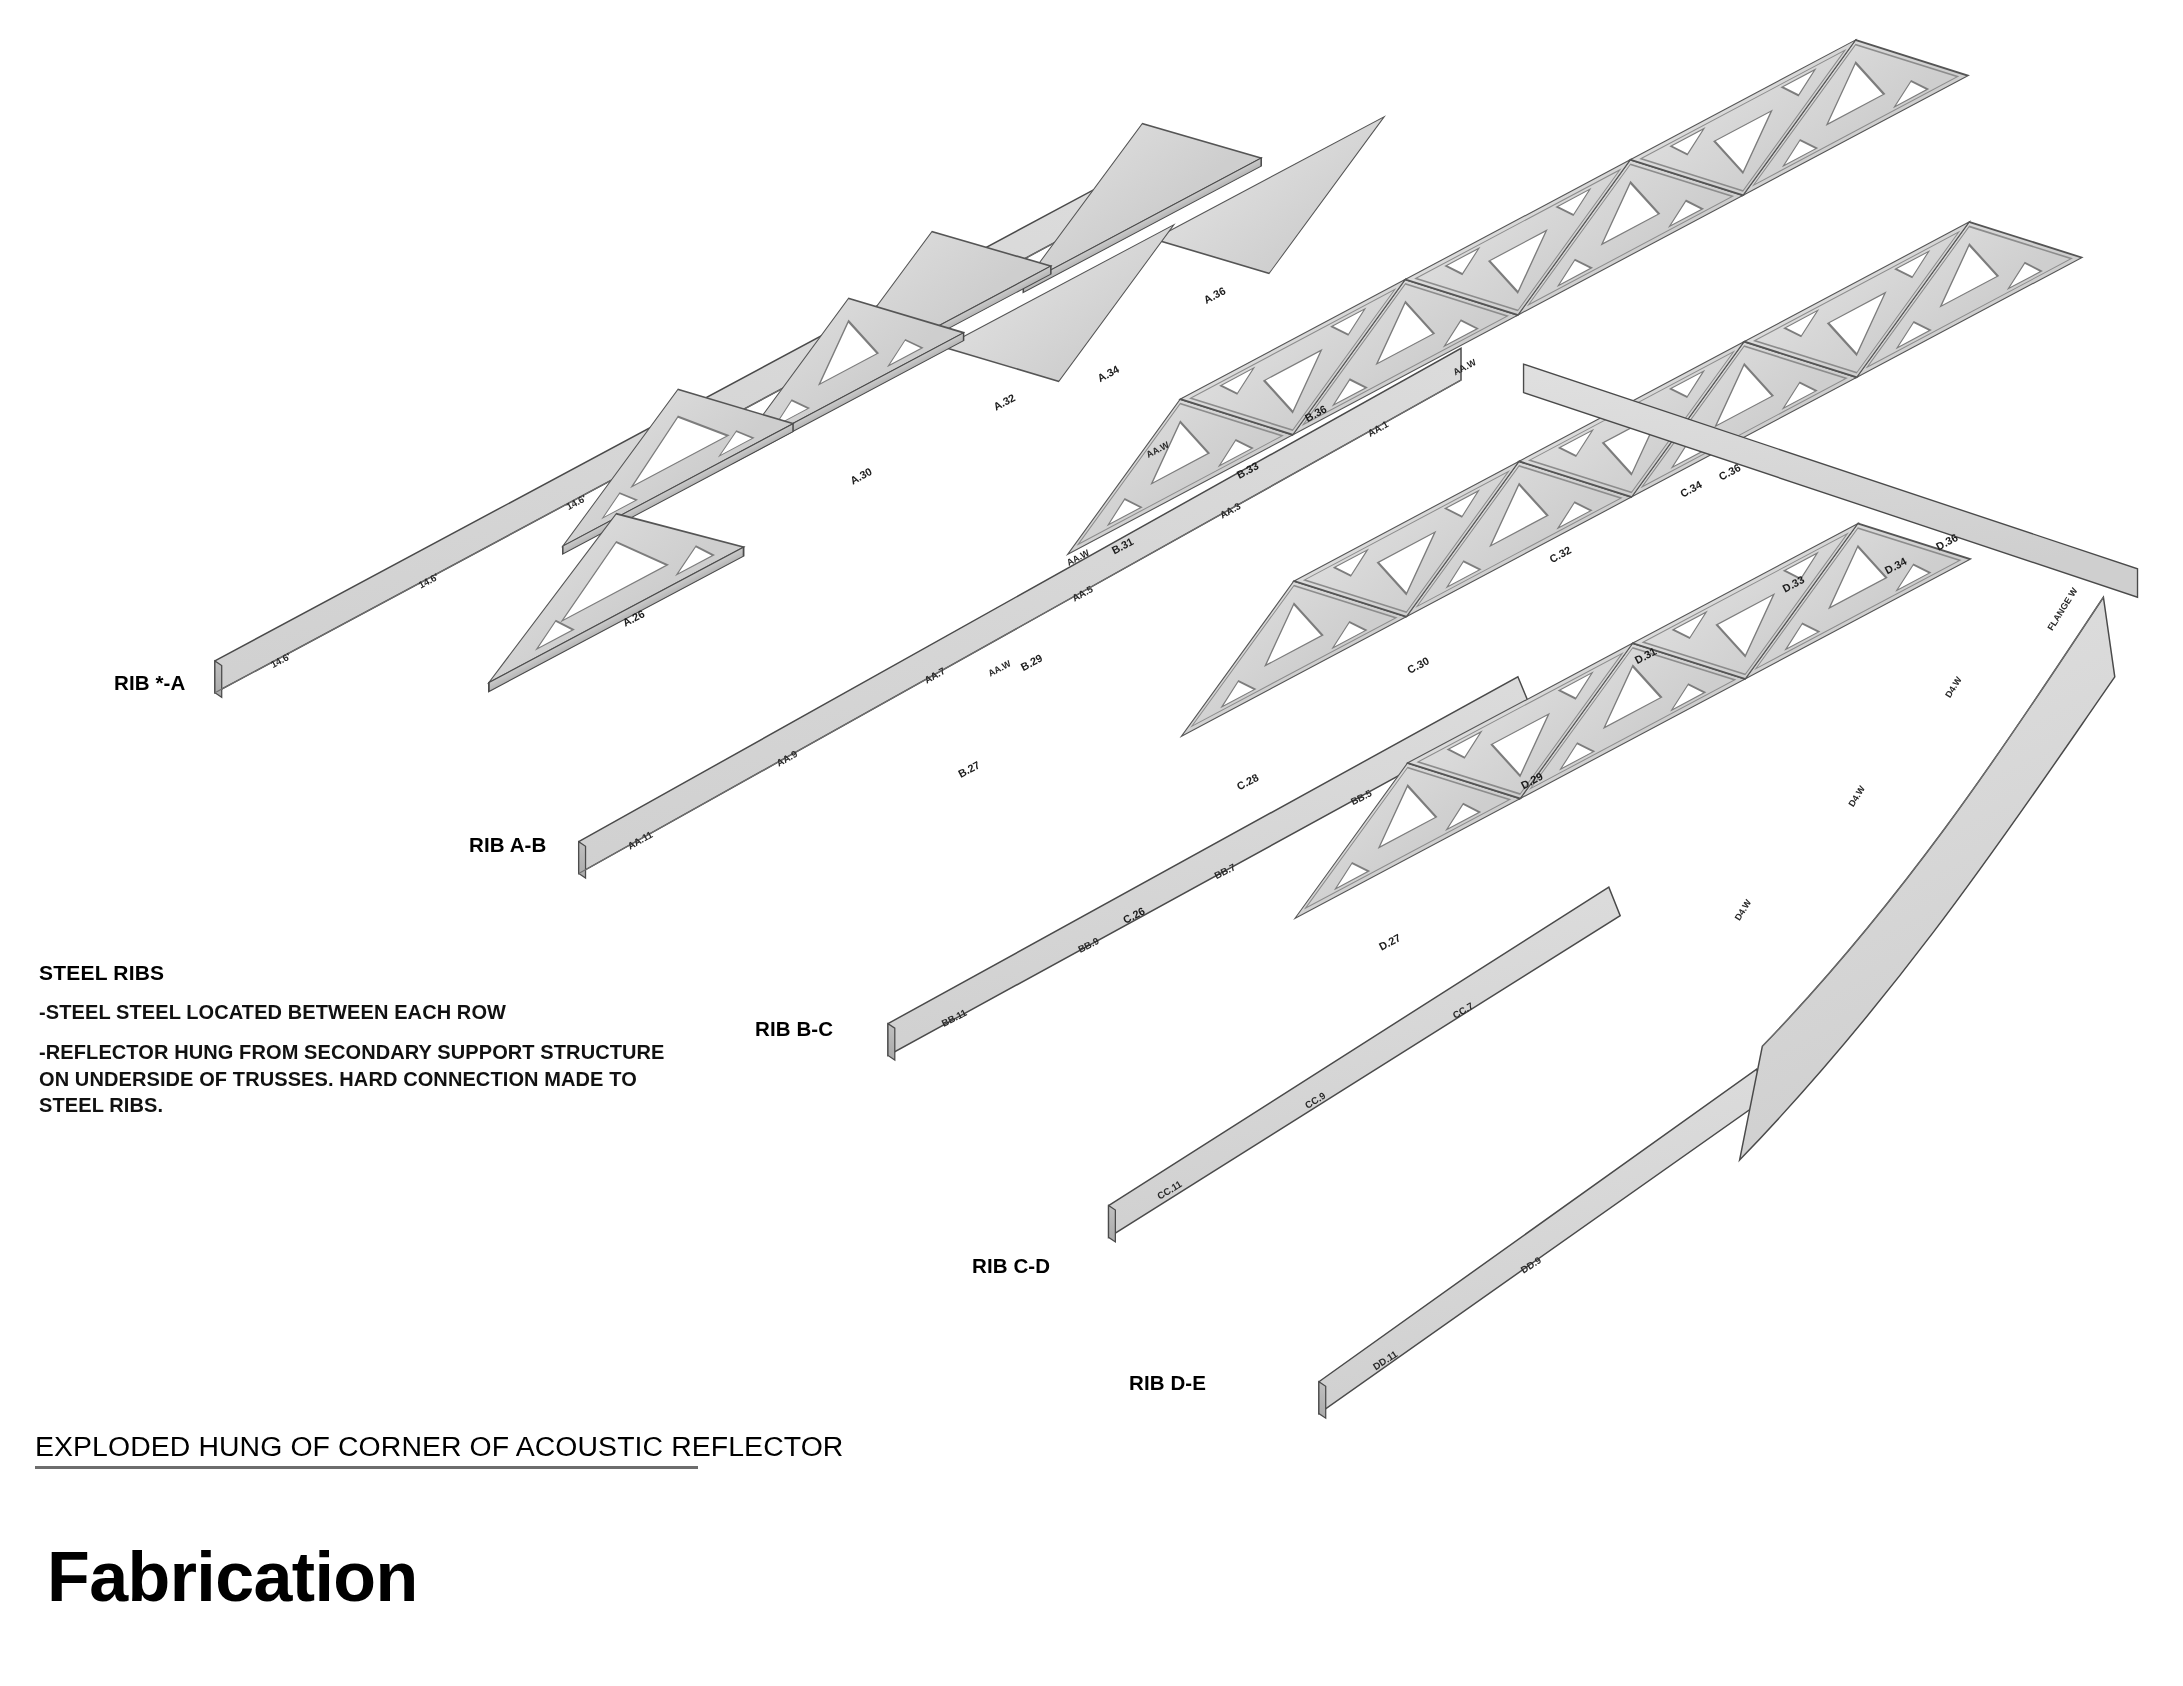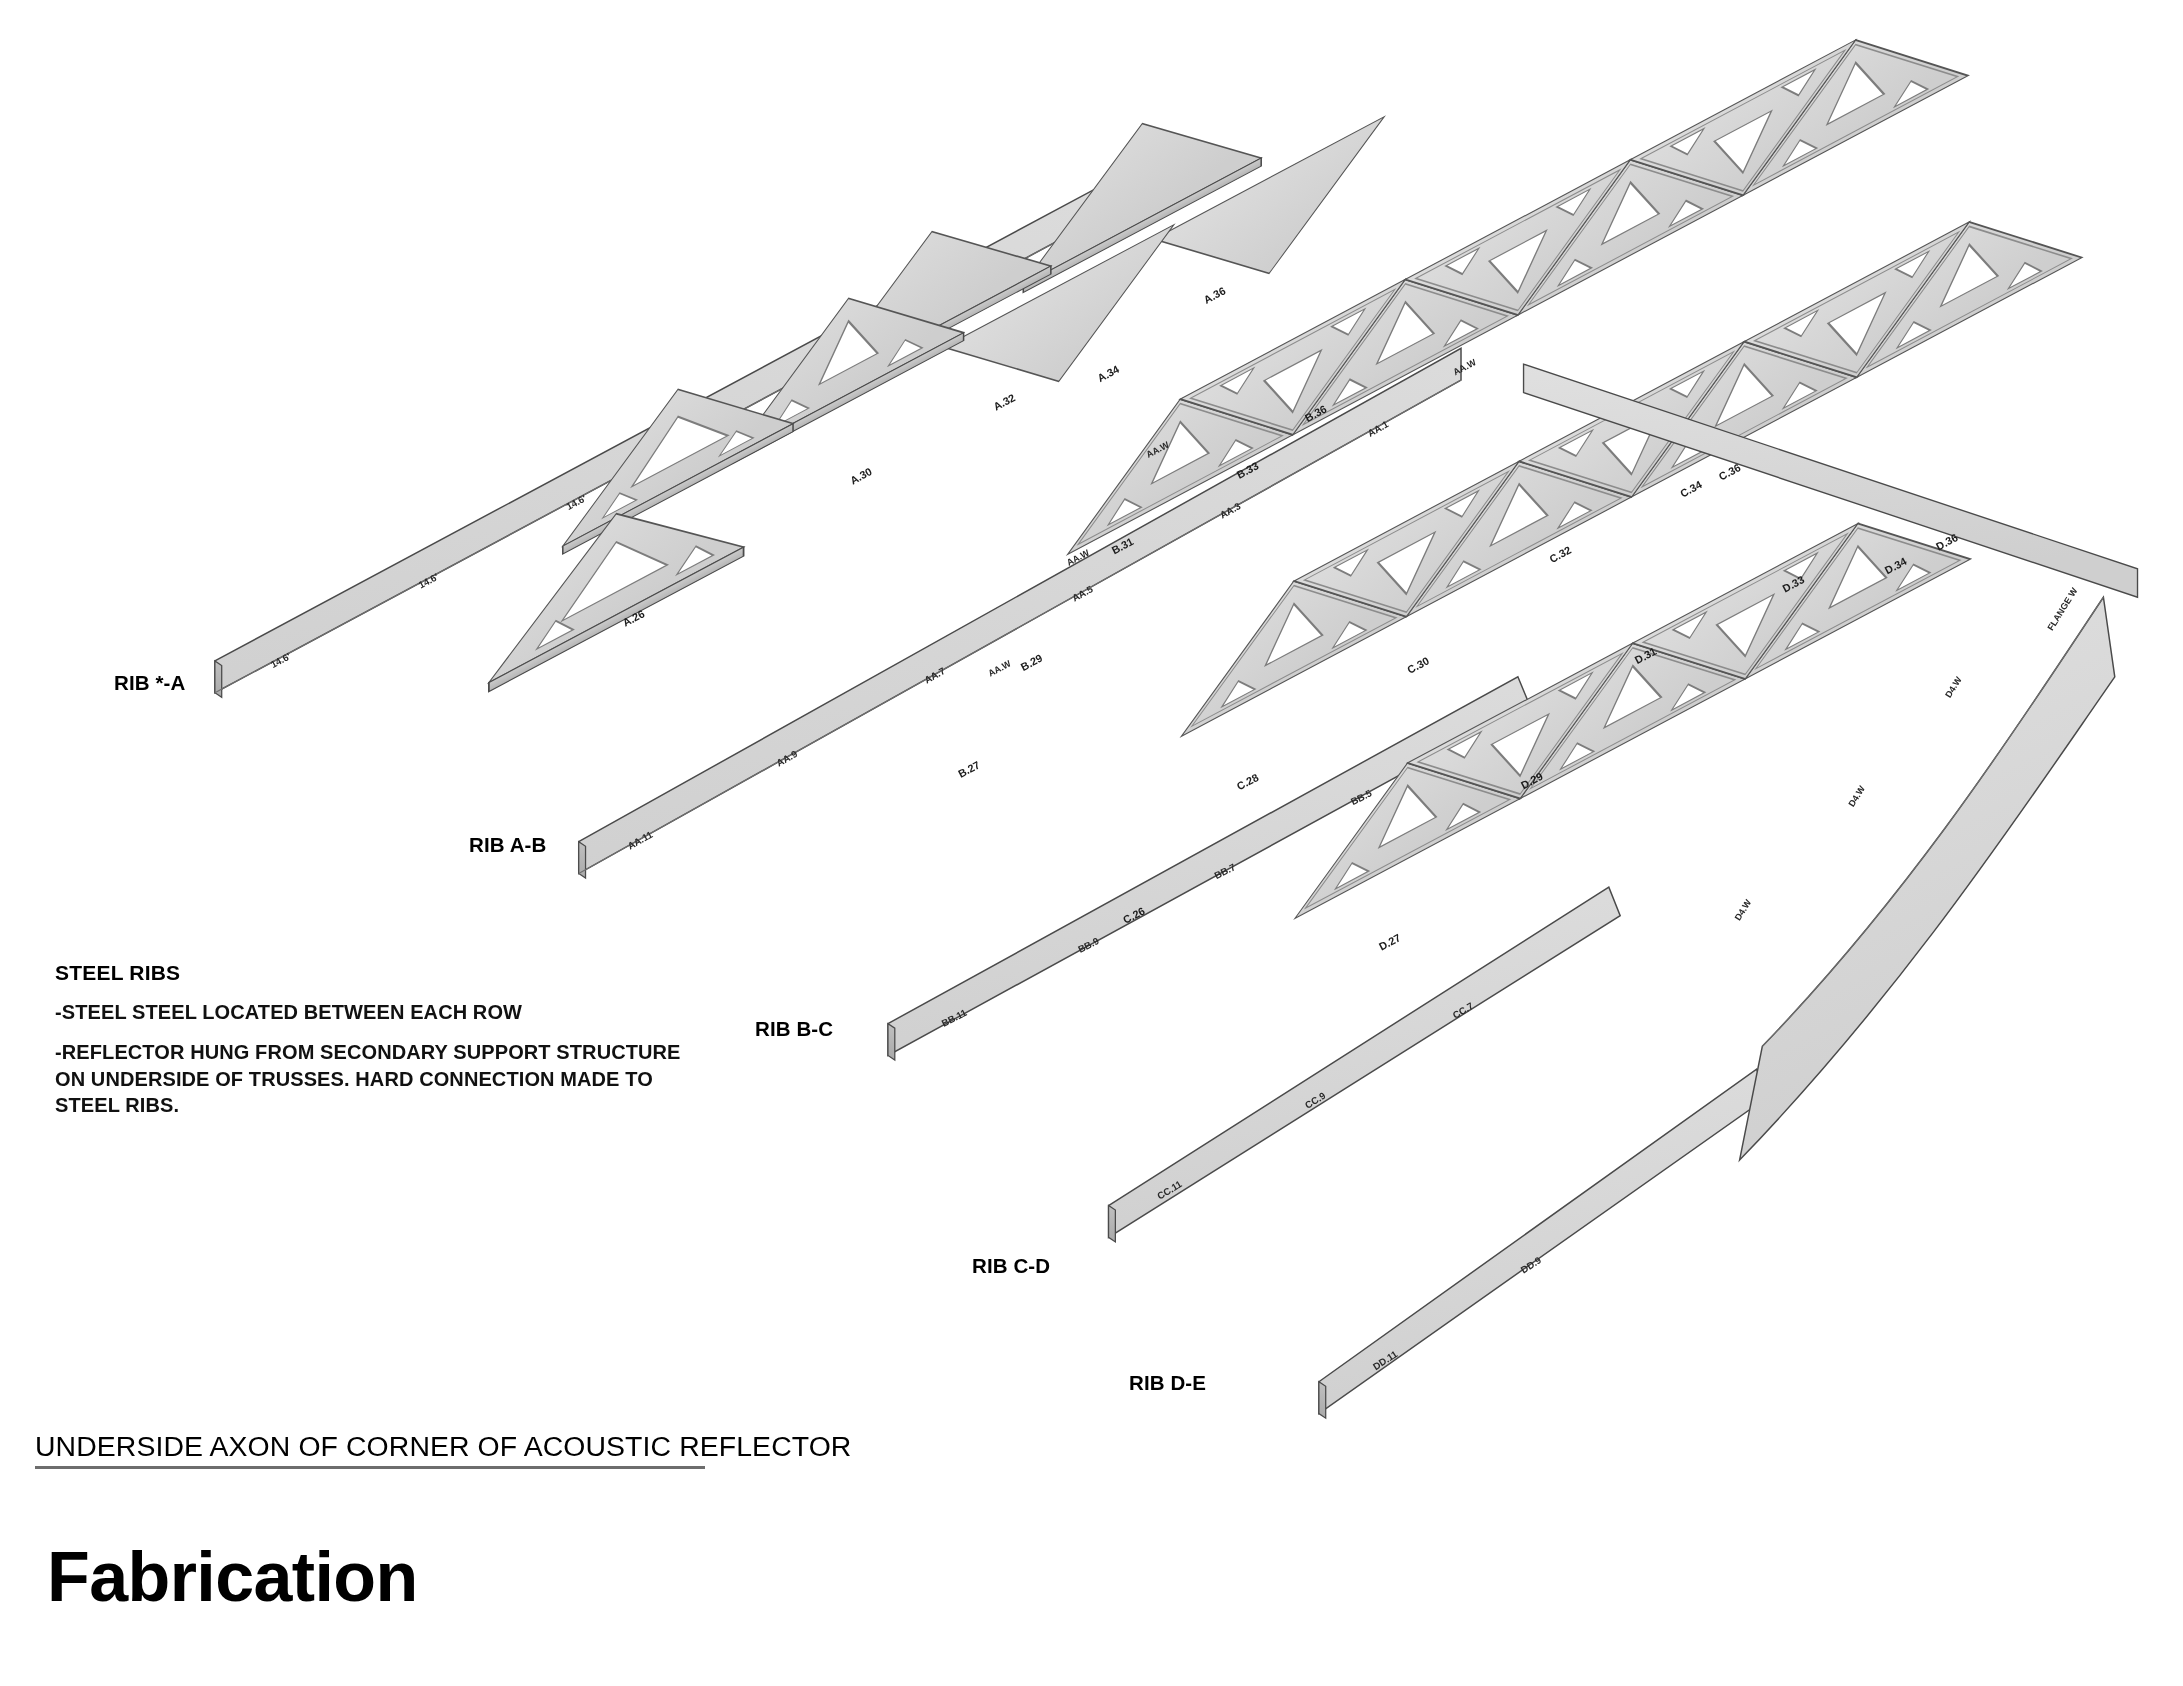--- a/index.html
+++ b/index.html
@@ -27,21 +27,21 @@
     position: absolute;
     left: 0;
     top: 0;
     width: 2183px;
     height: 1456px;
   }
 
   
   .notes {
     position: absolute;
-    left: 55px;
+    left: 39px;
     top: 961px;
     width: 637px;
   }
   .notes-title {
     font-size: 21px;
     font-weight: bold;
     color: #000;
     letter-spacing: 0.2px;
     margin: 0 0 15px 0;
     line-height: 1.1;
@@ -367,20 +367,20 @@
   <div class="rib-label" style="left:972px; top:1254px;">RIB C-D</div>
   <div class="rib-label" style="left:1129px; top:1371px;">RIB D-E</div>
 
   <div class="notes">
     <p class="notes-title">STEEL RIBS</p>
     <p class="notes-line">-STEEL STEEL LOCATED BETWEEN EACH ROW</p>
     <p class="notes-line">-REFLECTOR HUNG FROM SECONDARY SUPPORT STRUCTURE ON UNDERSIDE OF TRUSSES.  HARD CONNECTION MADE TO STEEL RIBS.</p>
   </div>
 
   <div class="drawing-title">
-    <span>UNDERSIDE AXON OF CORNER OF ACOUSTIC REFLECTOR</span>
+    <span>EXPLODED HUNG OF CORNER OF ACOUSTIC REFLECTOR</span>
     <span class="underline"></span>
   </div>
 
   <div class="section-title">Fabrication</div>
 
 </div>
 
 
 </body></html>

